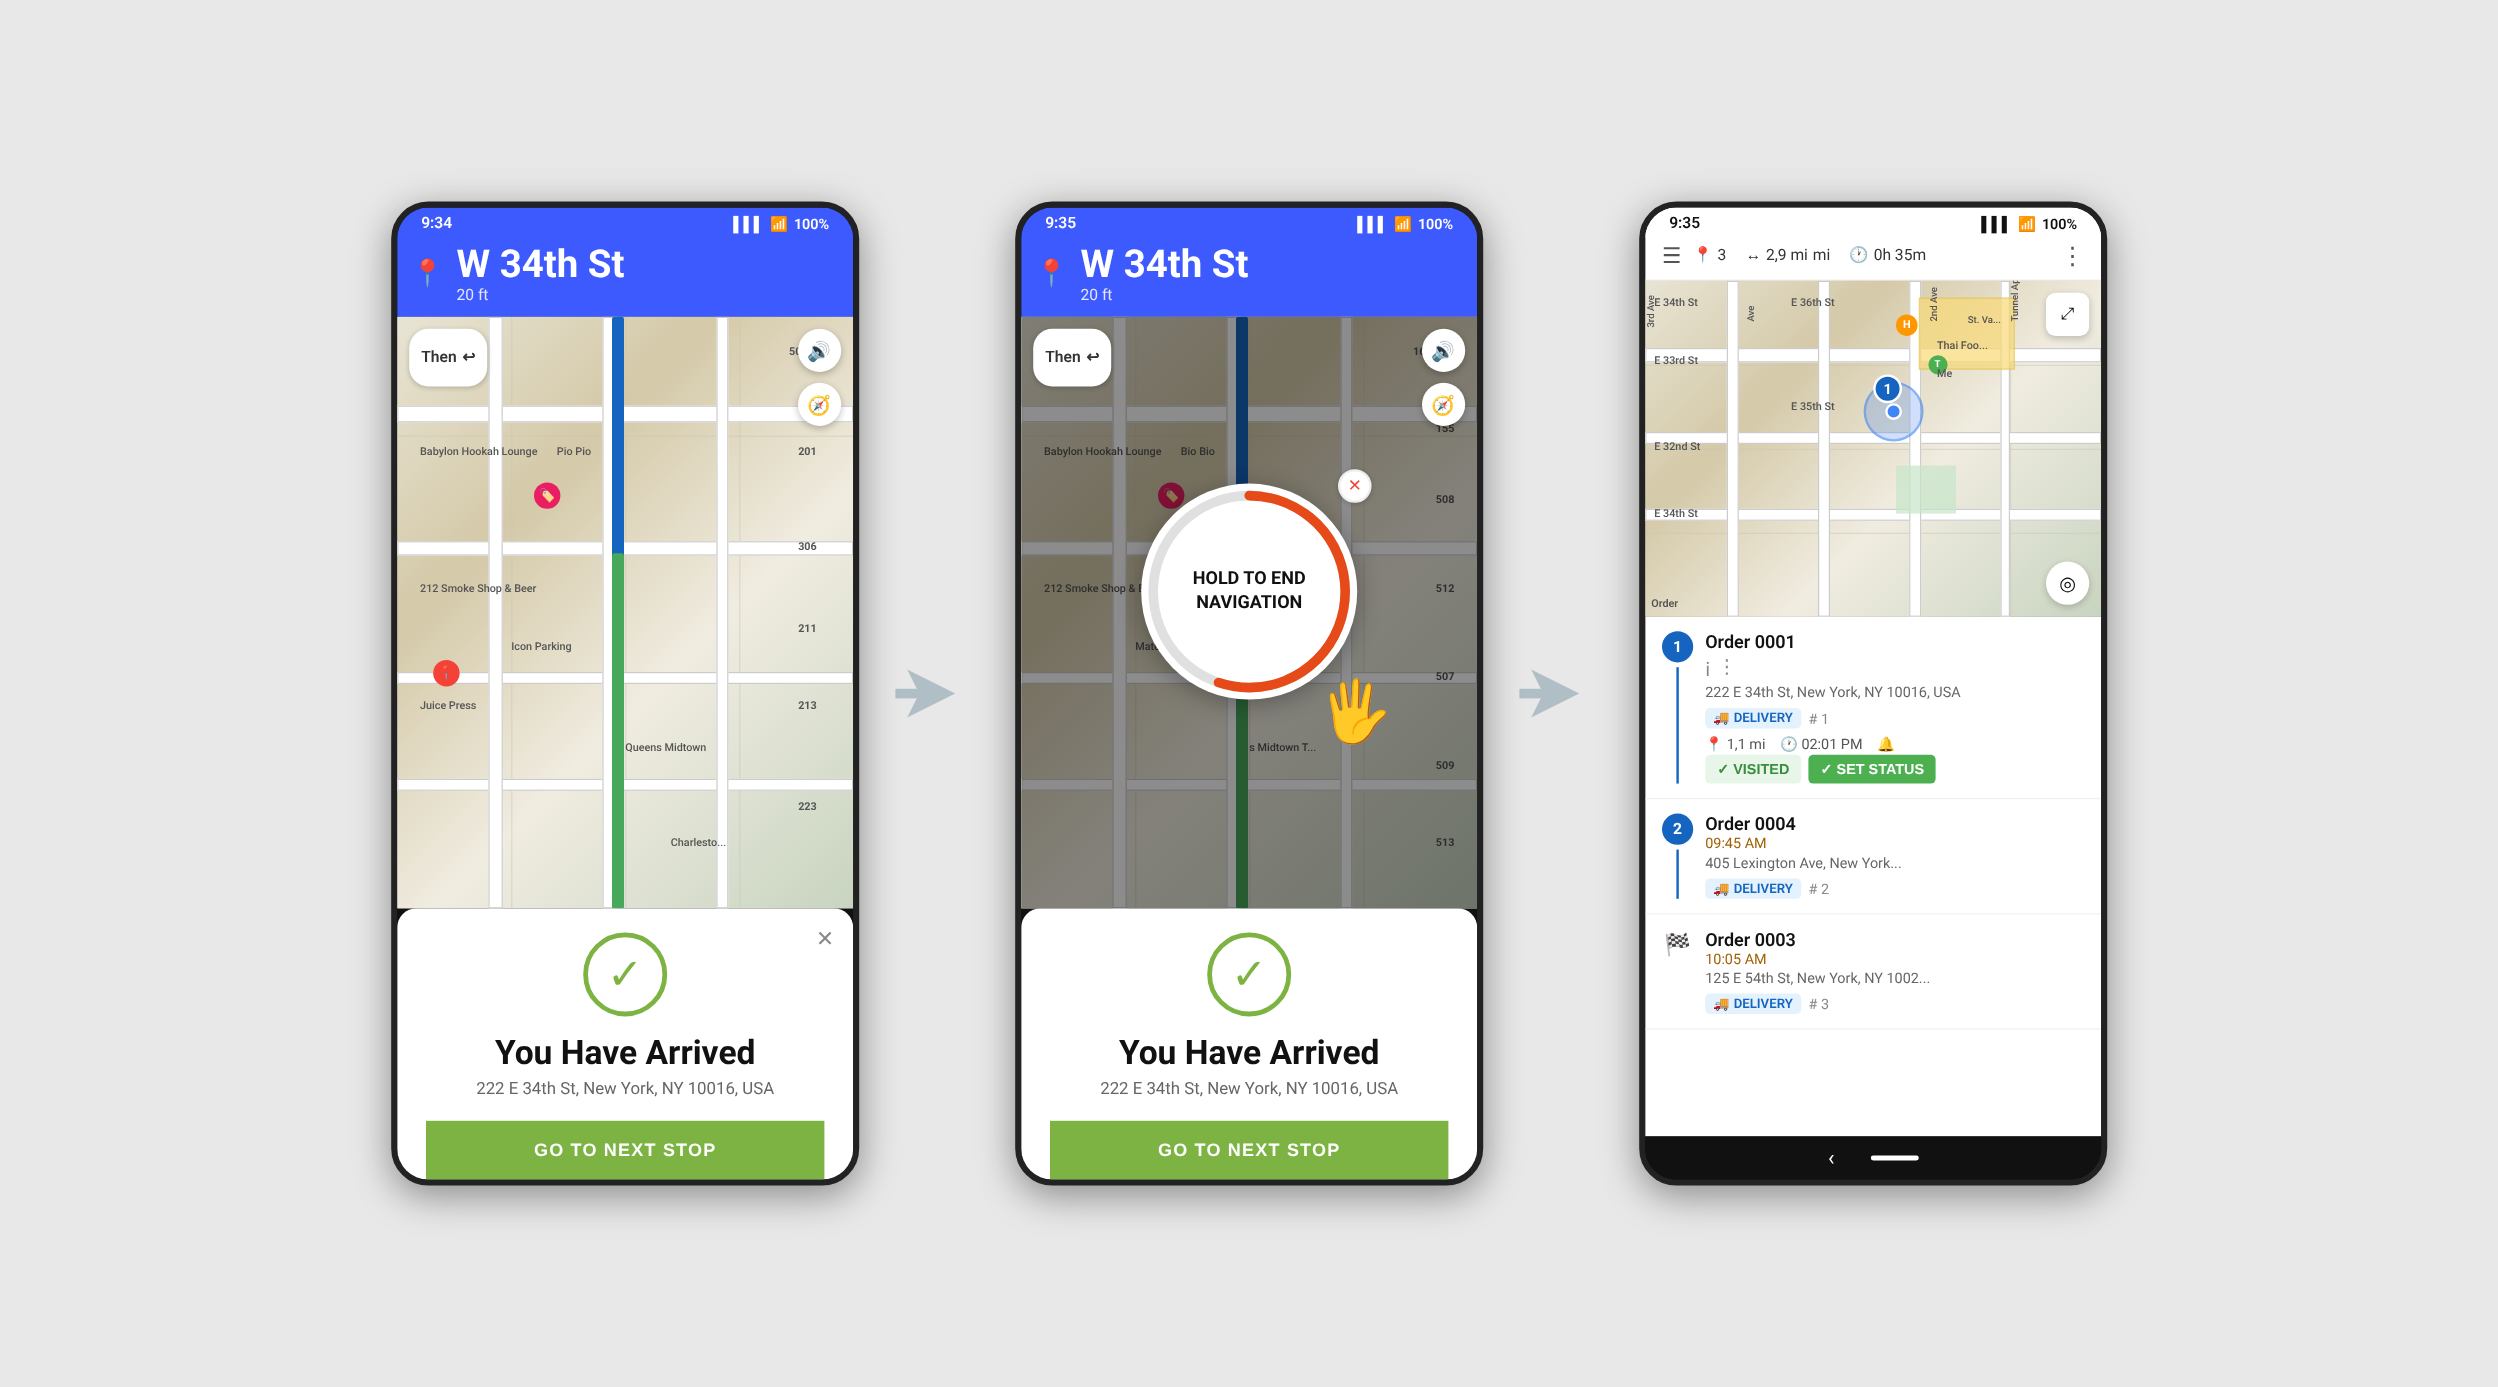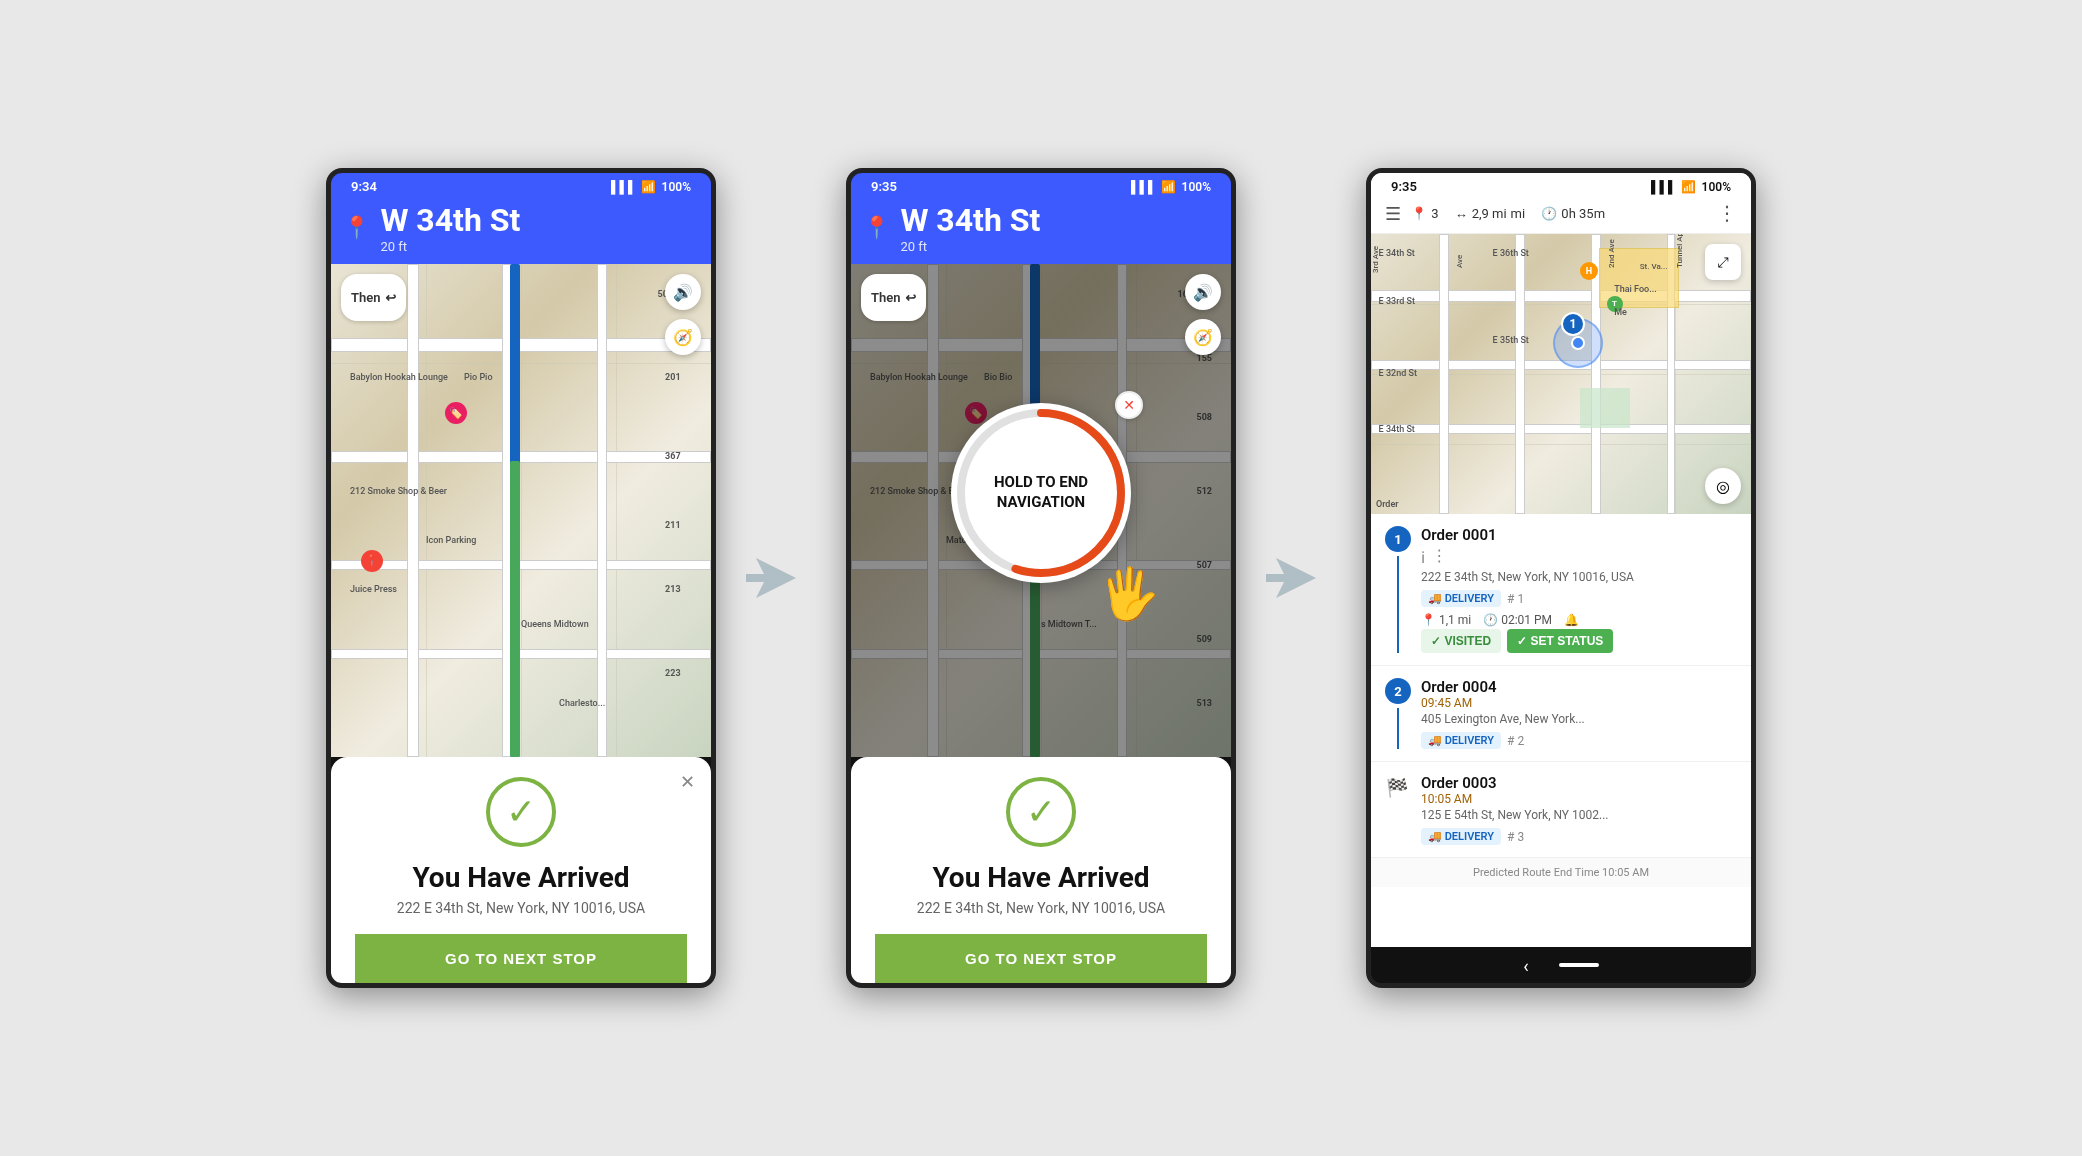--- a/index.html
+++ b/index.html
@@ -15,21 +15,21 @@
     .scene {
       display: flex;
       align-items: center;
       gap: 30px;
     }
     
     .phone {
       width: 390px;
       height: 820px;
       background: #111;
-      border-radius: 16px;
+      border-radius: 31px;
       border: 5px solid #222;
       overflow: hidden;
       position: relative;
       display: flex;
       flex-direction: column;
       box-shadow: 0 8px 32px rgba(0,0,0,0.4);
     }
     
     .status-bar {
       display: flex;
@@ -531,21 +531,21 @@
         <div class="map-label-sm" style="top:55%;left:25%">Icon Parking</div>
         <div class="map-label-sm" style="top:65%;left:5%">Juice Press</div>
         <div class="map-label-sm" style="top:72%;left:50%">Queens Midtown</div>
         <div class="map-label-sm" style="top:88%;left:60%">Charlesto...</div>
 
         <div class="map-poi" style="top:28%;left:30%;background:#e91e63;">🏷️</div>
         <div class="map-poi" style="top:58%;left:8%;background:#f44336;">📍</div>
 
         <div class="map-label-sm" style="top:5%;right:10%;font-weight:700;">501</div>
         <div class="map-label-sm" style="top:22%;right:8%;font-weight:700;">201</div>
-        <div class="map-label-sm" style="top:38%;right:8%;font-weight:700;">367</div>
+        <div class="map-label-sm" style="top:38%;right:8%;font-weight:700;">306</div>
         <div class="map-label-sm" style="top:52%;right:8%;font-weight:700;">211</div>
         <div class="map-label-sm" style="top:65%;right:8%;font-weight:700;">213</div>
         <div class="map-label-sm" style="top:82%;right:8%;font-weight:700;">223</div>
       </div>
 
       <div class="then-pill">
         <span>Then</span>
         <span>↩</span>
       </div>
 
@@ -806,21 +806,20 @@
             <div class="order-time">10:05 AM</div>
           </div>
           <div class="order-address">125 E 54th St, New York, NY 1002...</div>
           <div class="order-tags">
             <span class="tag-delivery">🚚 <span>DELIVERY</span></span>
             <span class="tag-hash"># 3</span>
           </div>
         </div>
       </div>
 
-      <div class="footer-note">Predicted Route End Time 10:05 AM</div>
     </div>
 
     <div class="phone-nav-bottom">
       <span style="color:#fff;font-size:18px;">‹</span>
       <div class="nav-bottom-pill"></div>
     </div>
   </div>
 
 </div>
 

